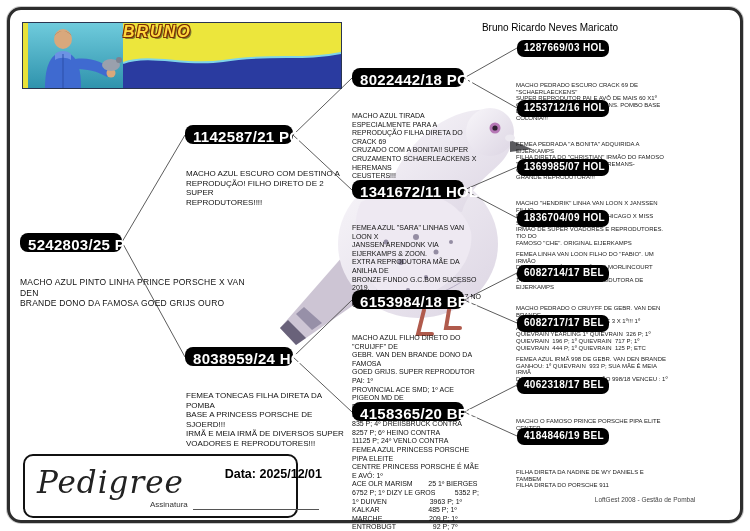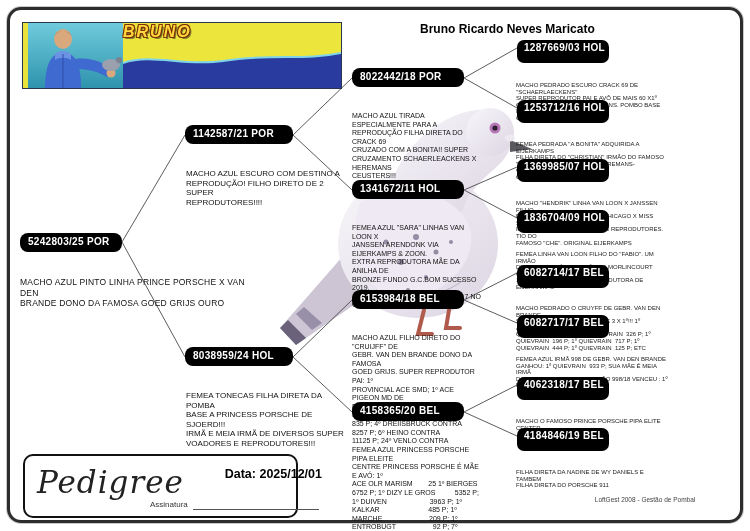--- a/index.html
+++ b/index.html
@@ -11,27 +11,27 @@
   .banner{position:absolute;left:22px;top:22px;width:318px;height:65px;background:#ece63c;
           border:1px solid #2a3550;z-index:5;overflow:hidden;}
   .banner svg{position:absolute;display:block;}
   .logo{position:absolute;left:100px;top:1px;width:218px;
         font-style:italic;font-weight:bold;line-height:15px;letter-spacing:2px;
         font-size:16px;color:#ffd83d;z-index:6;
         text-shadow:-1px -1px 0 #7c2f02,1px -1px 0 #7c2f02,-1px 1px 0 #7c2f02,1px 1px 0 #7c2f02,2px 2px 0 rgba(40,40,40,.55);}
   .contact{position:absolute;left:107px;top:37px;width:210px;color:#ffffff;
            font-size:7.5px;line-height:9px;z-index:6;font-weight:bold;letter-spacing:.2px;}
   
-  .owner{position:absolute;left:420px;top:22px;width:260px;
-         font-size:12px;font-weight:bold;color:#000;z-index:5;}
+  .owner{position:absolute;left:420px;top:22px;width:260px;text-align:center;
+         font-size:10px;font-weight:normal;color:#000;z-index:5;}
   
   .ring{position:absolute;background:#000;color:#fff;font-weight:bold;border-radius:8px;
-        box-sizing:border-box;height:19px;padding:3px 8px 16px;font-size:10px;
+        box-sizing:border-box;height:19px;padding:3px 8px 16px;font-size:15px;
         letter-spacing:.3px;white-space:nowrap;z-index:6;}
-  .ring.sm{height:23px;font-size:10px;border-radius:7px;padding:2px 7px 0;}
+  .ring.sm{height:17px;font-size:10px;border-radius:7px;padding:2px 7px 0;}
   
   .desc{position:absolute;font-size:7px;line-height:8.6px;color:#111;
         white-space:pre-wrap;z-index:5;margin-top:20px;}
   .desc.lg{font-size:8.5px;line-height:10.5px;letter-spacing:.2px;}
   .desc.md{font-size:8px;line-height:9.5px;}
   .desc.sm{font-size:6px;line-height:6.6px;color:#222;}
   
   .pigeon{position:absolute;left:266px;top:52px;z-index:1;}
   .links{position:absolute;left:0;top:0;z-index:4;pointer-events:none;}
   

